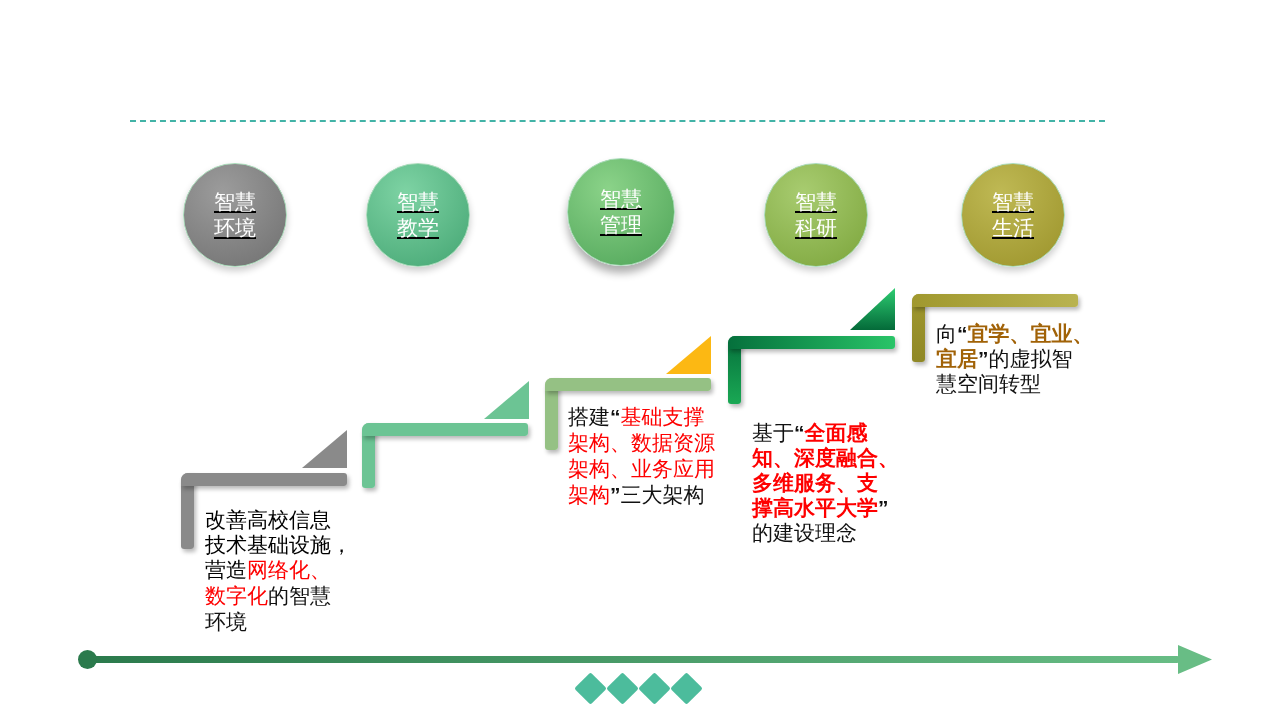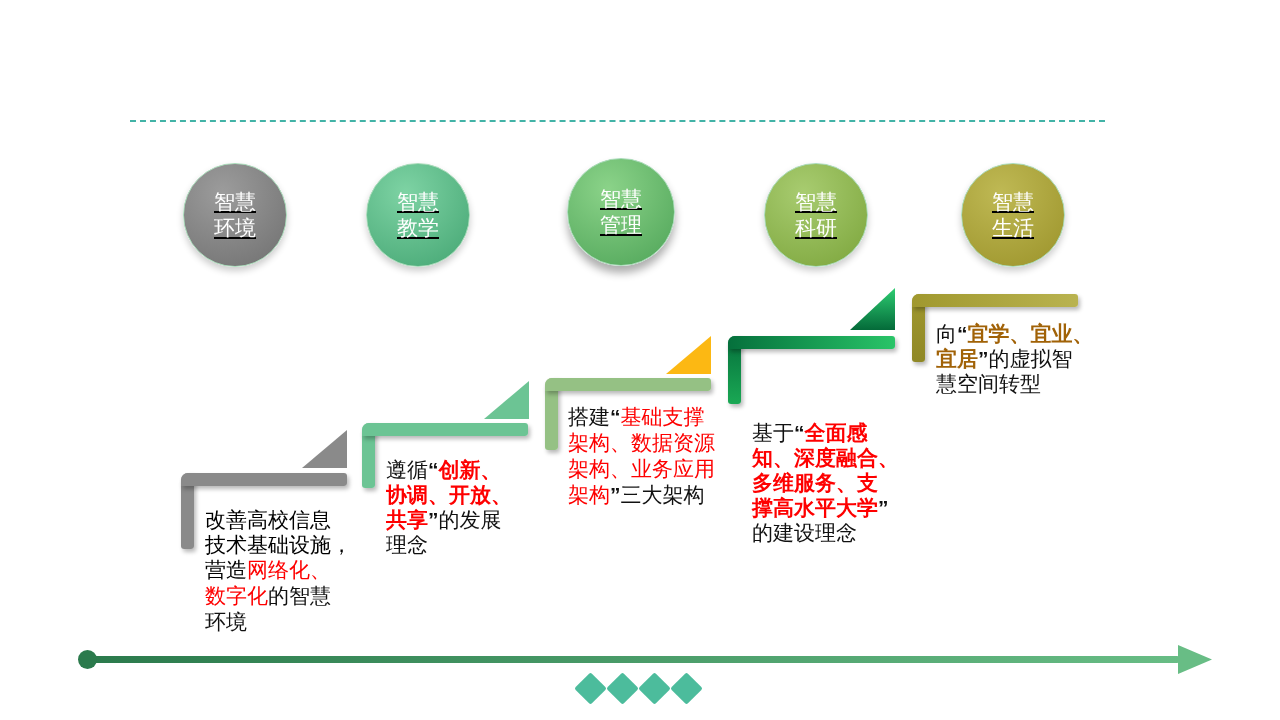--- a/index.html
+++ b/index.html
@@ -126,24 +126,20 @@
   <div class="tri t1" style="background: linear-gradient(rgb(138, 138, 138), rgb(138, 138, 138));"></div>
   <div class="tri t2" style="background: linear-gradient(rgb(108, 196, 148), rgb(108, 196, 148));"></div>
   <div class="tri t3" style="background: linear-gradient(rgb(252, 184, 19), rgb(252, 184, 19));"></div>
   <div class="tri t4" style="background: linear-gradient(rgb(46, 205, 114), rgb(4, 106, 57));"></div>
 
   <div class="step-text x1"><span class="seg-n" style="color: #000000;">改善高校信息
 技术基础设施，
 营造</span><span class="seg-r" style="color: rgb(254, 0, 0);">网络化、
 数字化</span><span class="seg-n" style="color: rgb(17, 17, 17);">的智慧
 环境</span></div>
-  <div class="step-text x2"><span class="seg-n" style="color: rgb(17, 17, 17);">遵循</span><span class="seg-q" style="color: rgb(17, 17, 17);">“</span><span class="seg-rb" style="color: rgb(254, 0, 0);">创新、
-协调、开放、
-共享</span><span class="seg-q" style="color: rgb(17, 17, 17);">”</span><span class="seg-n" style="color: rgb(17, 17, 17);">的发展
-理念</span></div>
   <div class="step-text x3"><span class="seg-n" style="color: rgb(17, 17, 17); margin-top: 16px;">搭建</span><span class="seg-q" style="color: rgb(17, 17, 17);">“</span><span class="seg-r" style="color: rgb(254, 0, 0);">基础支撑
 架构、数据资源
 架构、业务应用
 架构</span><span class="seg-q" style="color: rgb(17, 17, 17);">”</span><span class="seg-n" style="color: rgb(17, 17, 17); font-family: Liberation Mono, monospace;">三大架构</span></div>
   <div class="step-text x4"><span class="seg-n" style="color: rgb(17, 17, 17);">基于</span><span class="seg-q" style="color: rgb(17, 17, 17);">“</span><span class="seg-rb" style="color: rgb(254, 0, 0);">全面感
 知、深度融合、
 多维服务、支
 撑高水平大学</span><span class="seg-q" style="color: rgb(17, 17, 17);">”</span><span class="seg-n" style="color: rgb(17, 17, 17);">
 的建设理念</span></div>
   <div class="step-text x5"><span class="seg-n" style="color: rgb(17, 17, 17);">向</span><span class="seg-q" style="color: rgb(17, 17, 17);">“</span><span class="seg-rb" style="color: #a16207;">宜学、宜业、

